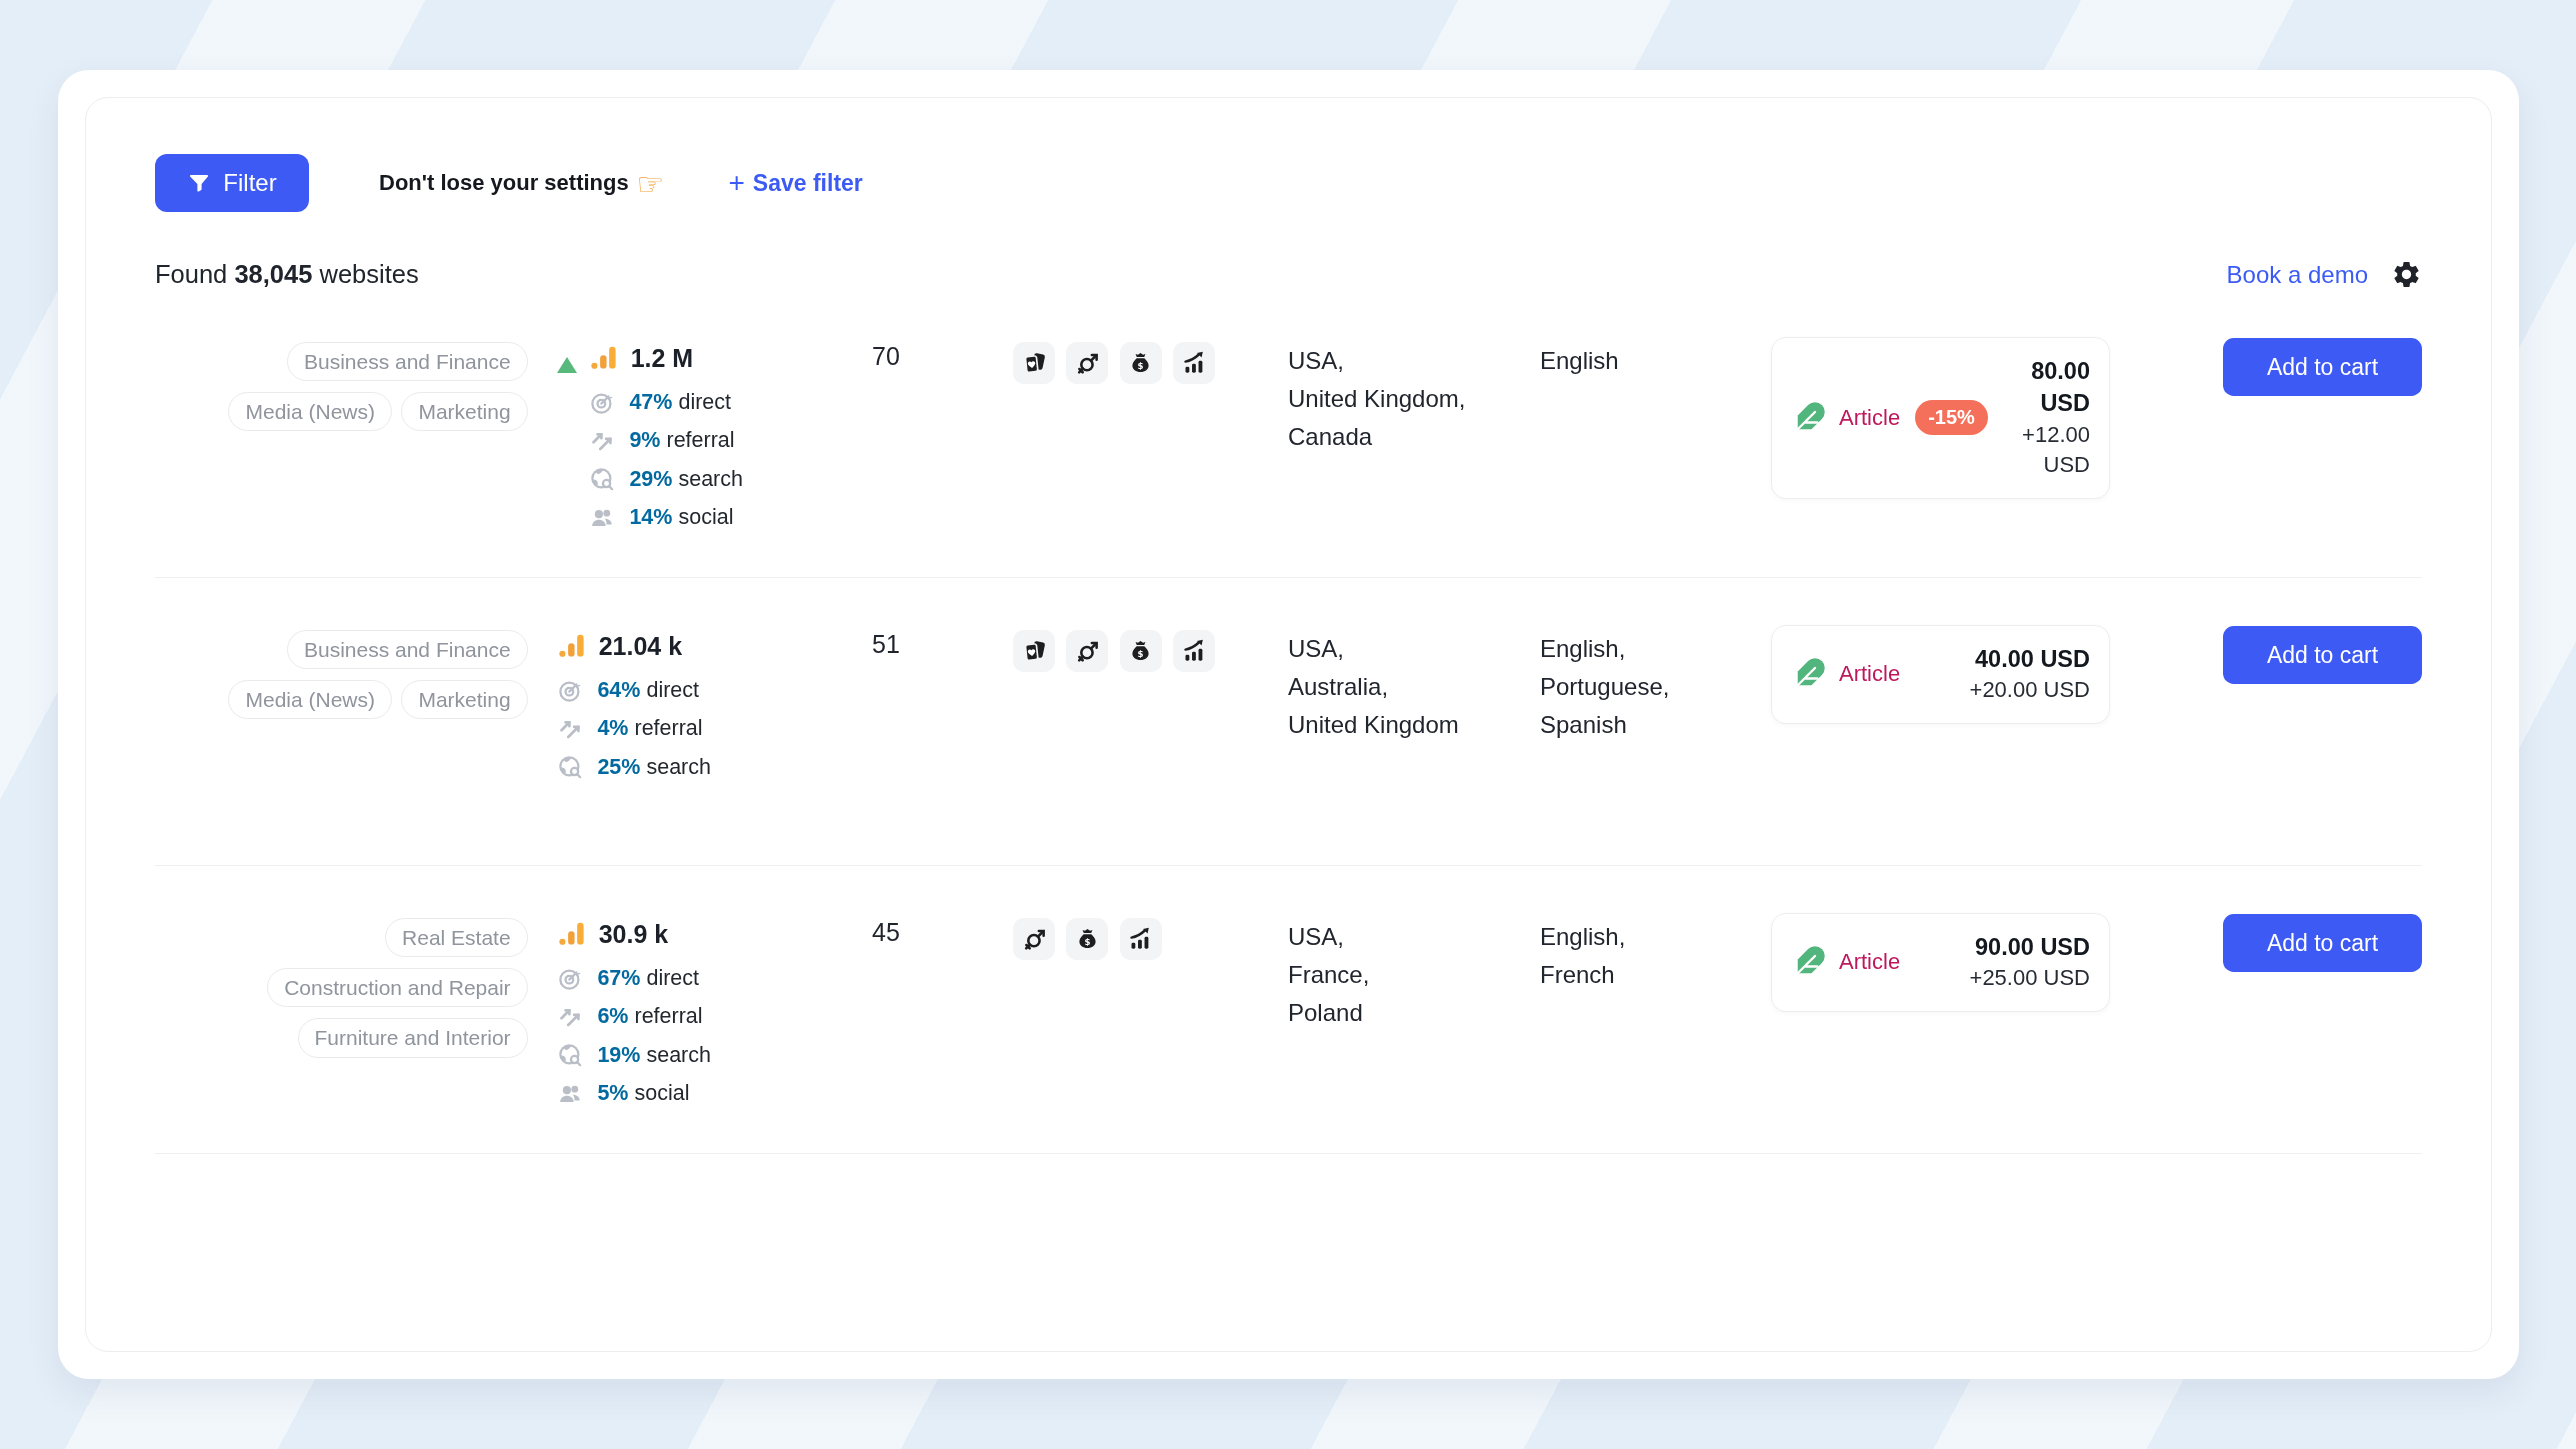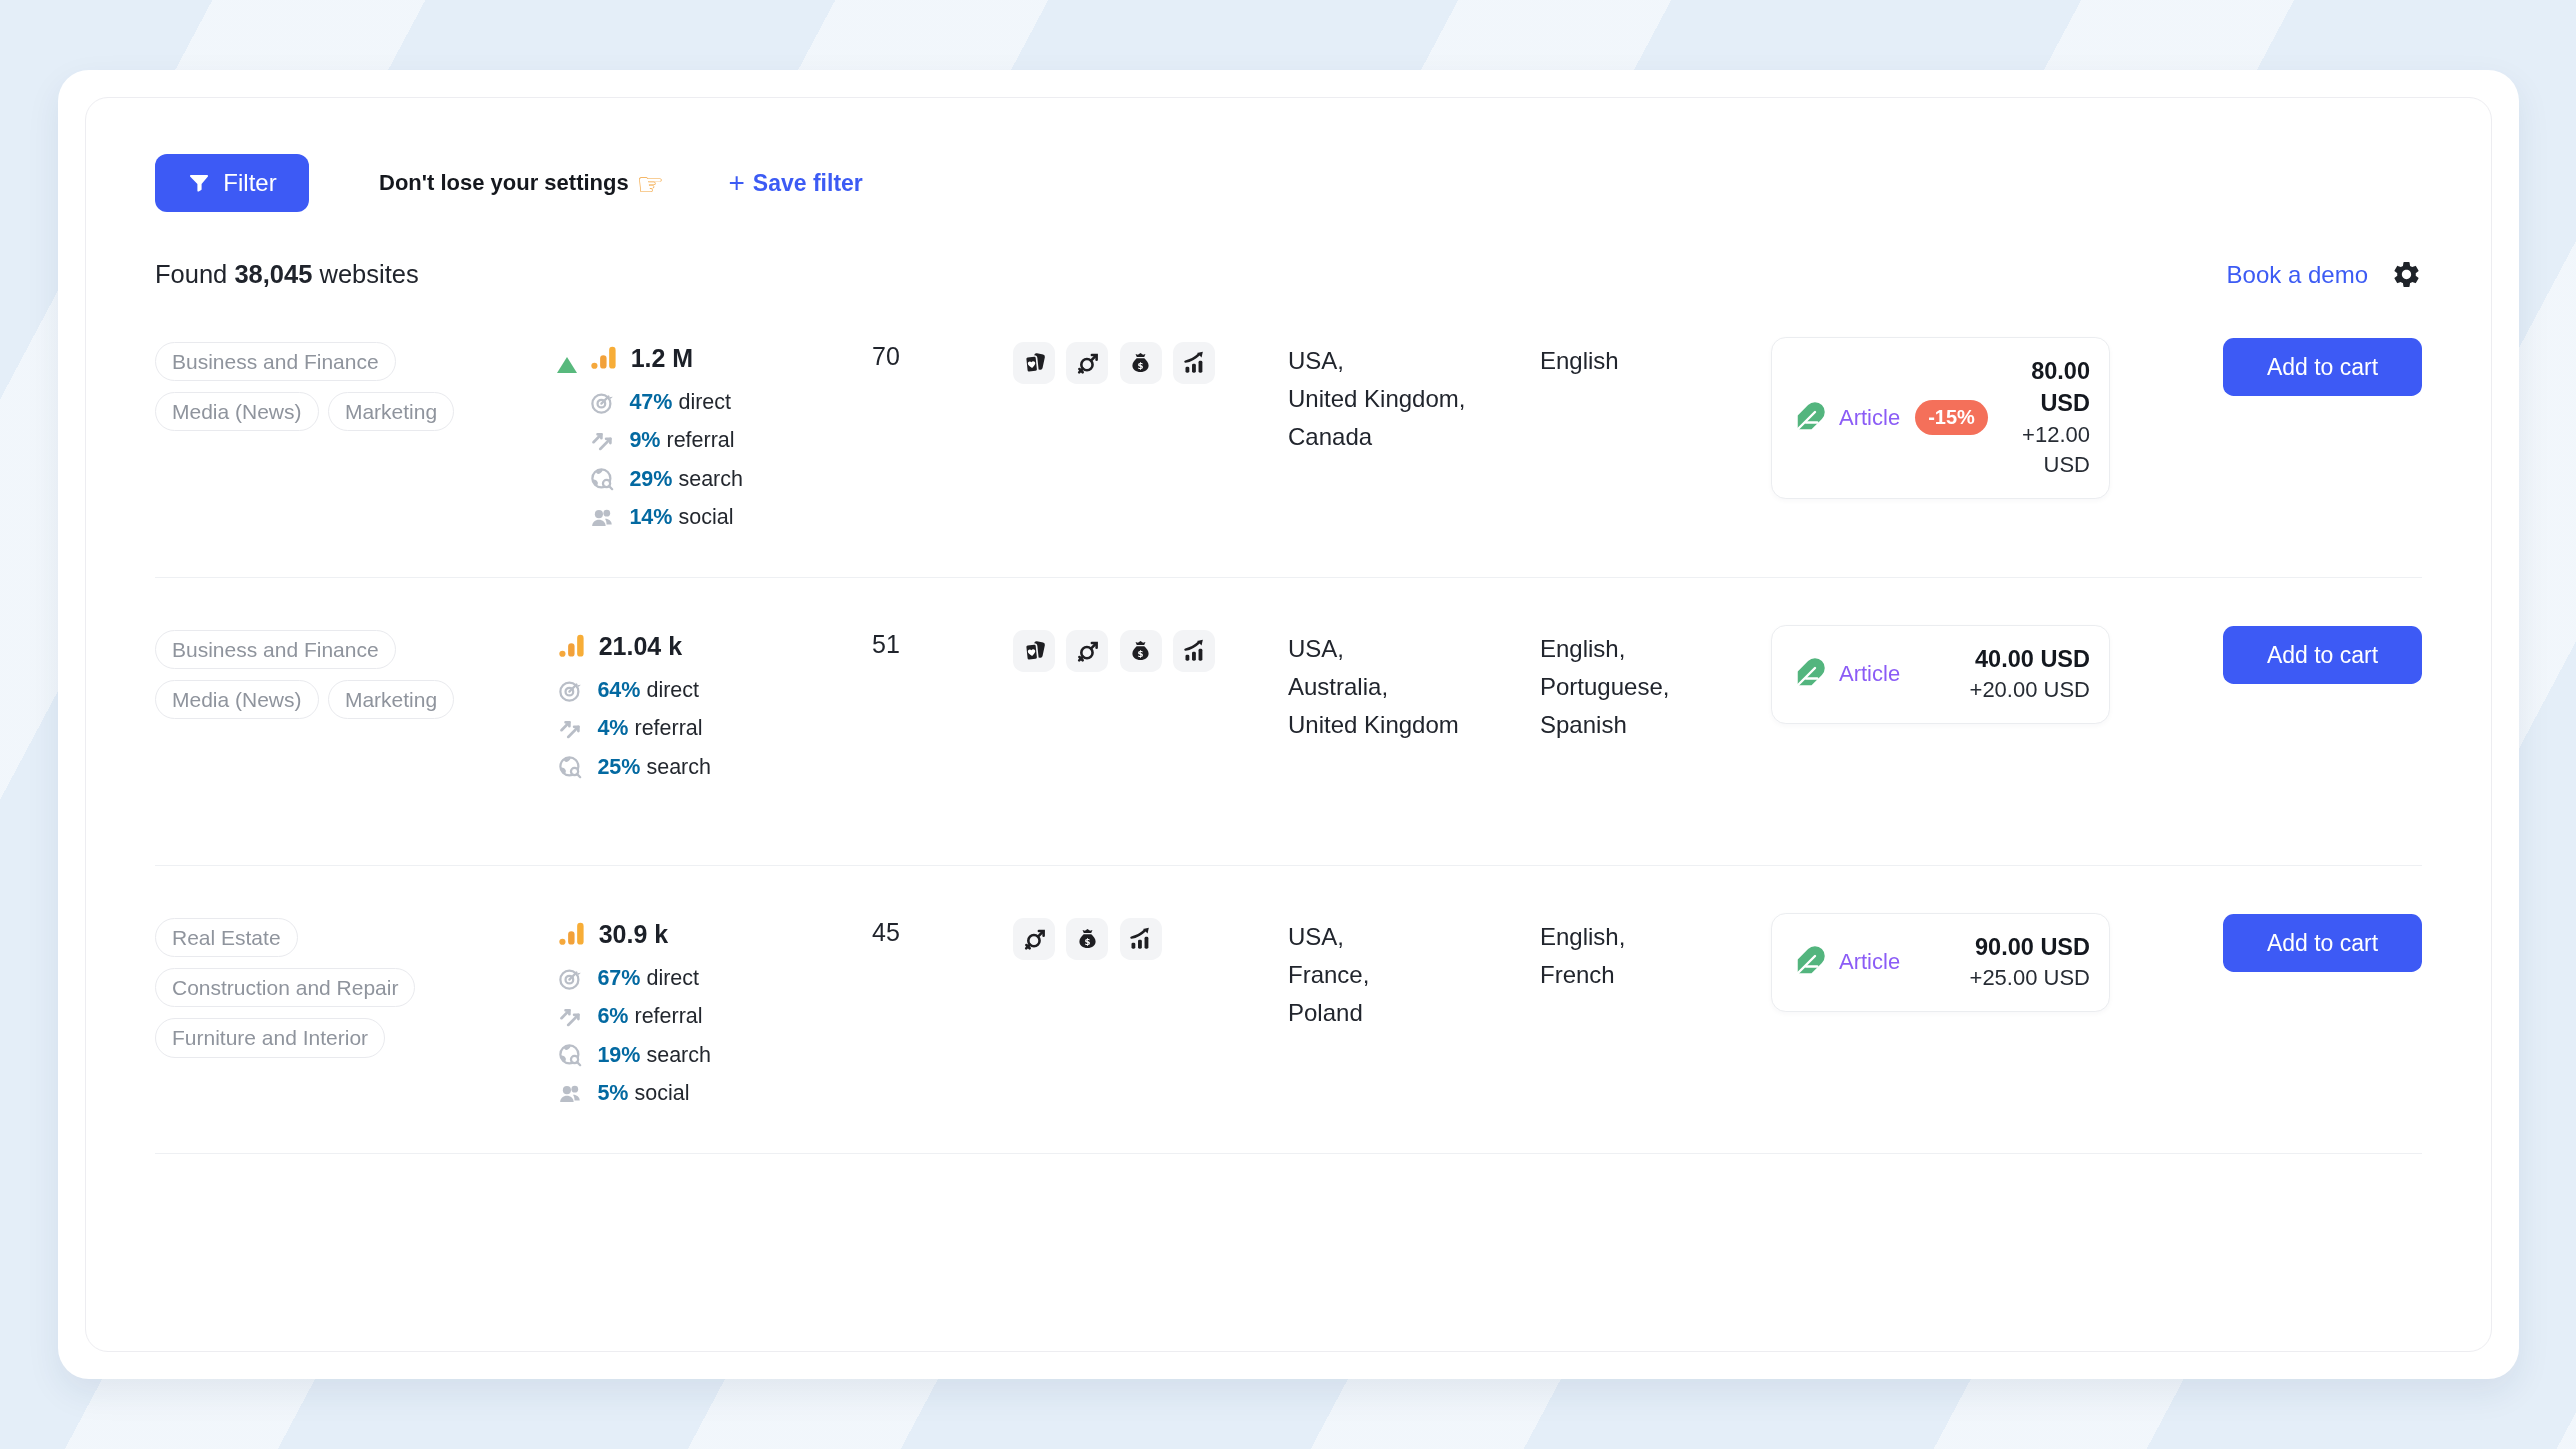--- a/index.html
+++ b/index.html
@@ -45,21 +45,21 @@
   .right-group{margin-left:auto;display:flex;align-items:center;gap:23px;}
   .book-demo{color:#3c5bf4;font-size:24px;cursor:pointer;}
   .gear{width:31px;height:31px;cursor:pointer;display:flex;}
   .gear svg{width:31px;height:31px;fill:#1f2329;}
   
   .grid{display:grid;grid-template-columns:402px 315px 141px 275px 252px 231px 449px 1fr;}
   .thead{margin-top:51px;padding-bottom:20px;border-bottom:1.3px solid #eef0f3;}
   .th{font-size:22px;color:#90959e;font-weight:500;}
   .row{padding-top:52px;border-bottom:1.3px solid #eef0f3;min-height:288px;box-sizing:border-box;align-items:start;}
   
-  .chips{display:flex;flex-wrap:wrap;width:382px;align-content:flex-start;}
+  .chips{display:flex;flex-wrap:wrap;width:382px;align-content:flex-start;justify-content:flex-end;}
   .chip{
     display:inline-block;border:1.3px solid #e9eaee;border-radius:670px;
     padding:6.7px 16px;margin:0 9.4px 10.7px 0;font-size:21px;color:#8f949d;white-space:nowrap;
   }
   
   .t-head{display:flex;align-items:flex-end;gap:10.7px;margin-bottom:16px;position:relative;}
   .tri{width:0;height:0;border-left:10.7px solid transparent;border-right:10.7px solid transparent;border-bottom:16px solid #58b97d;margin-right:1.3px;}
   .ga-ico{width:31px;height:31px;display:flex;}
   .t-total{font-size:25px;font-weight:700;color:#1c2028;}
   .src{display:flex;align-items:center;gap:13.4px;margin-bottom:11.4px;}
@@ -77,21 +77,21 @@
   .topic svg{width:27px;height:27px;}
   
   .cell-lines{font-size:24px;color:#21252d;line-height:1.58;white-space:pre-line;}
   
   .price-card{
     width:339px;box-sizing:border-box;background:#fff;margin-top:-5.4px;
     border:1.3px solid #ebedf0;border-radius:14.8px;padding:17.4px 19px;
     display:flex;align-items:center;gap:12px;box-shadow:0 2px 5.4px rgba(20,30,60,.03);
   }
   .feather{width:36px;height:36px;display:flex;flex:none;}
-  .p-label{font-size:22px;color:#8b5cf6;}
+  .p-label{font-size:22px;color:#be185d;}
   .pill{background:#f4705a;color:#fff;font-size:20px;font-weight:700;padding:6px 13.4px;border-radius:670px;margin-left:2.7px;white-space:nowrap;}
   .p-right{margin-left:auto;text-align:right;line-height:1.38;}
   .p-main{font-size:23.5px;font-weight:700;color:#14181f;}
   .p-extra{font-size:22px;color:#272c34;}
   
   .cart-btn{
     justify-self:end;width:199px;height:58px;border:none;border-radius:10.7px;margin-top:-4px;
     background:#3d5af5;color:#fff;font-size:23px;font-family:inherit;cursor:pointer;
     display:flex;align-items:center;justify-content:center;
   }

